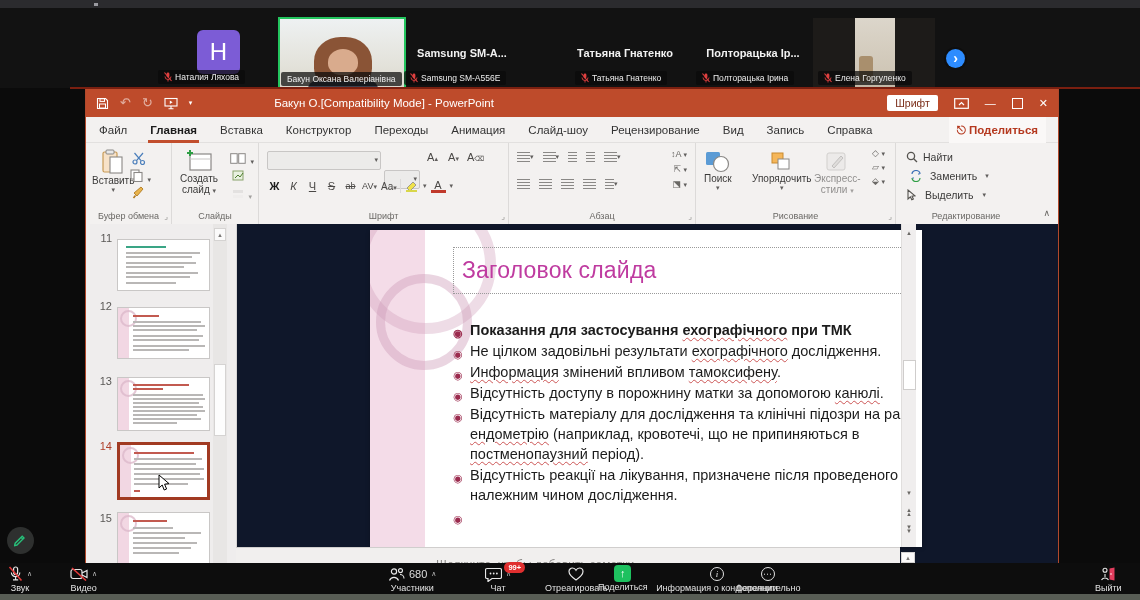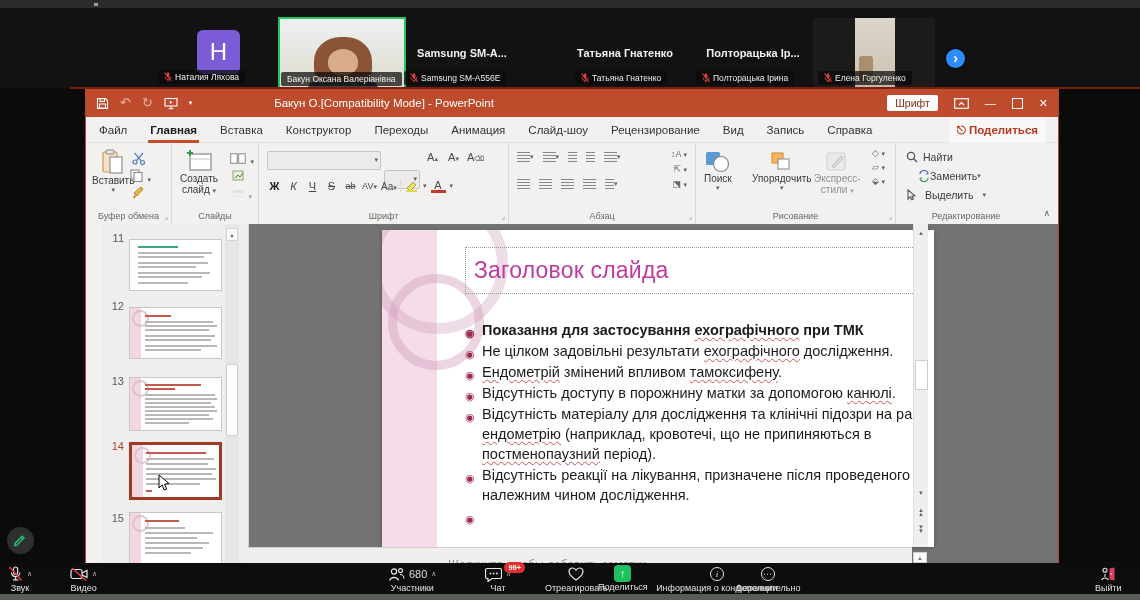--- a/index.html
+++ b/index.html
@@ -67,21 +67,21 @@
   .chev{font-size:7px;color:#605e5c}
   .chip{width:13px;height:10px;background:repeating-linear-gradient(to bottom,#8a8886 0 1px,transparent 1px 3px)}
   .chip.short{width:9px}
   .selbox{height:17px;background:#ecebea;border:1px solid #c8c6c5;border-radius:2px;position:relative}
   .selbox .chev{position:absolute;right:2px;top:4px}
   .fb{font-size:11px;color:#4a4846;width:15px;text-align:center}
   .mini{font-size:9px;color:#6a6865}
   .rrow{display:flex;align-items:center}
 
   
-  #content{left:16px;top:135px;width:100%;height:339px;background:#737373}
+  #content{left:4px;top:135px;width:100%;height:339px;background:#0f172a}
   
   #thumbs{left:0;top:0;width:146px;height:100%;background:#efeded;border-right:1px solid #d8d6d5;overflow:hidden}
   .tnum{position:absolute;left:4px;width:18px;text-align:right;font-size:11px;color:#5a5856}
   .thumb{position:absolute;left:27px;width:93px;background:#fff;border:1px solid #c9c7c6;box-sizing:border-box;overflow:hidden}
   .thumb .band{position:absolute;left:0;top:0;bottom:0;width:11px;background:#f2d7e3}
   .thumb .ring{position:absolute;left:2px;top:2px;width:13px;height:13px;border:2px solid #dcb9ca;border-radius:50%;opacity:.8}
   .tl{position:absolute;height:2px;background:#b9b7b6}
   .tl.red{background:#c25a50}
   .tl.green{background:#3aa585}
   .thumb.sel{border:3px solid #a13a22}
@@ -436,21 +436,21 @@
     </div>
 
     <div class="rgroup" style="width:140px;border-right:none">
       <div class="abs rrow" style="left:10px;top:8px;gap:5px">
         <svg width="12" height="12" viewBox="0 0 12 12">
             <circle cx="5" cy="5" r="3.6" fill="none" stroke="#55534f" stroke-width="1.3"></circle>
             <line x1="7.7" y1="7.7" x2="11" y2="11" stroke="#55534f" stroke-width="1.3"></line>
           </svg>
         <span style="font-size:10.5px;color:#3b3a39">Найти</span>
       </div>
-      <div class="abs rrow" style="left:22px;top:27px;gap:0">
+      <div class="abs rrow" style="left:14px;top:27px;gap:8px">
         <svg width="12" height="12" viewBox="0 0 12 12">
             <path d="M2 4 a4 3.5 0 0 1 8 0" fill="none" stroke="#3a6eb5" stroke-width="1.2"></path>
             <path d="M10 8 a4 3.5 0 0 1 -8 0" fill="none" stroke="#2e9e44" stroke-width="1.2"></path>
             <path d="M10 4 l-1.6-1 v2 z M2 8 l1.6 1 v-2 z" fill="#3a6eb5"></path>
           </svg>
         <span style="font-size:10.5px;color:#3b3a39">Заменить</span>
         <span class="chev">▾</span>
       </div>
       <div class="abs rrow" style="left:10px;top:46px;gap:9px">
         <svg width="10" height="12" viewBox="0 0 10 12">
@@ -548,21 +548,21 @@
     <div id="slide" class="abs">
       <div class="band"></div>
       <div class="ring1"></div>
       <div class="ring2"></div>
       <div id="titlebox">
         <span id="slidetitle">Заголовок слайда</span>
       </div>
       <div id="bodytext">
         <div class="bl bold"><span class="bull">◉</span><span>Показання для застосування </span><span class="wavy">ехографічного</span><span> при ТМК</span></div>
         <div class="bl"><span class="bull">◉</span><span>Не цілком задовільні результати </span><span class="wavy">ехографічного</span><span> дослідження.</span></div>
-        <div class="bl"><span class="bull">◉</span><span class="wavy">Ендометрій</span><span> змінений впливом </span><span class="wavy">тамоксифену</span><span>.</span></div>
+        <div class="bl"><span class="bull">◉</span><span class="wavy">Информация</span><span> змінений впливом </span><span class="wavy">тамоксифену</span><span>.</span></div>
         <div class="bl"><span class="bull">◉</span><span>Відсутність доступу в порожнину матки за допомогою </span><span class="wavy">канюлі</span><span>.</span></div>
         <div class="bl"><span class="bull">◉</span><span>Відсутність матеріалу для дослідження та клінічні підозри на рак </span><span class="wavy">ендометрію</span><span> (наприклад, кровотечі, що не припиняються в </span><span class="wavy">постменопаузний</span><span> період).</span></div>
         <div class="bl"><span class="bull">◉</span><span>Відсутність реакції на лікування, призначене після проведеного належним чином дослідження.</span></div>
         <div class="bl">
             <span class="bull">◉</span>
           </div>
       </div>
     </div>
 
     <div id="main-sb" class="abs">

